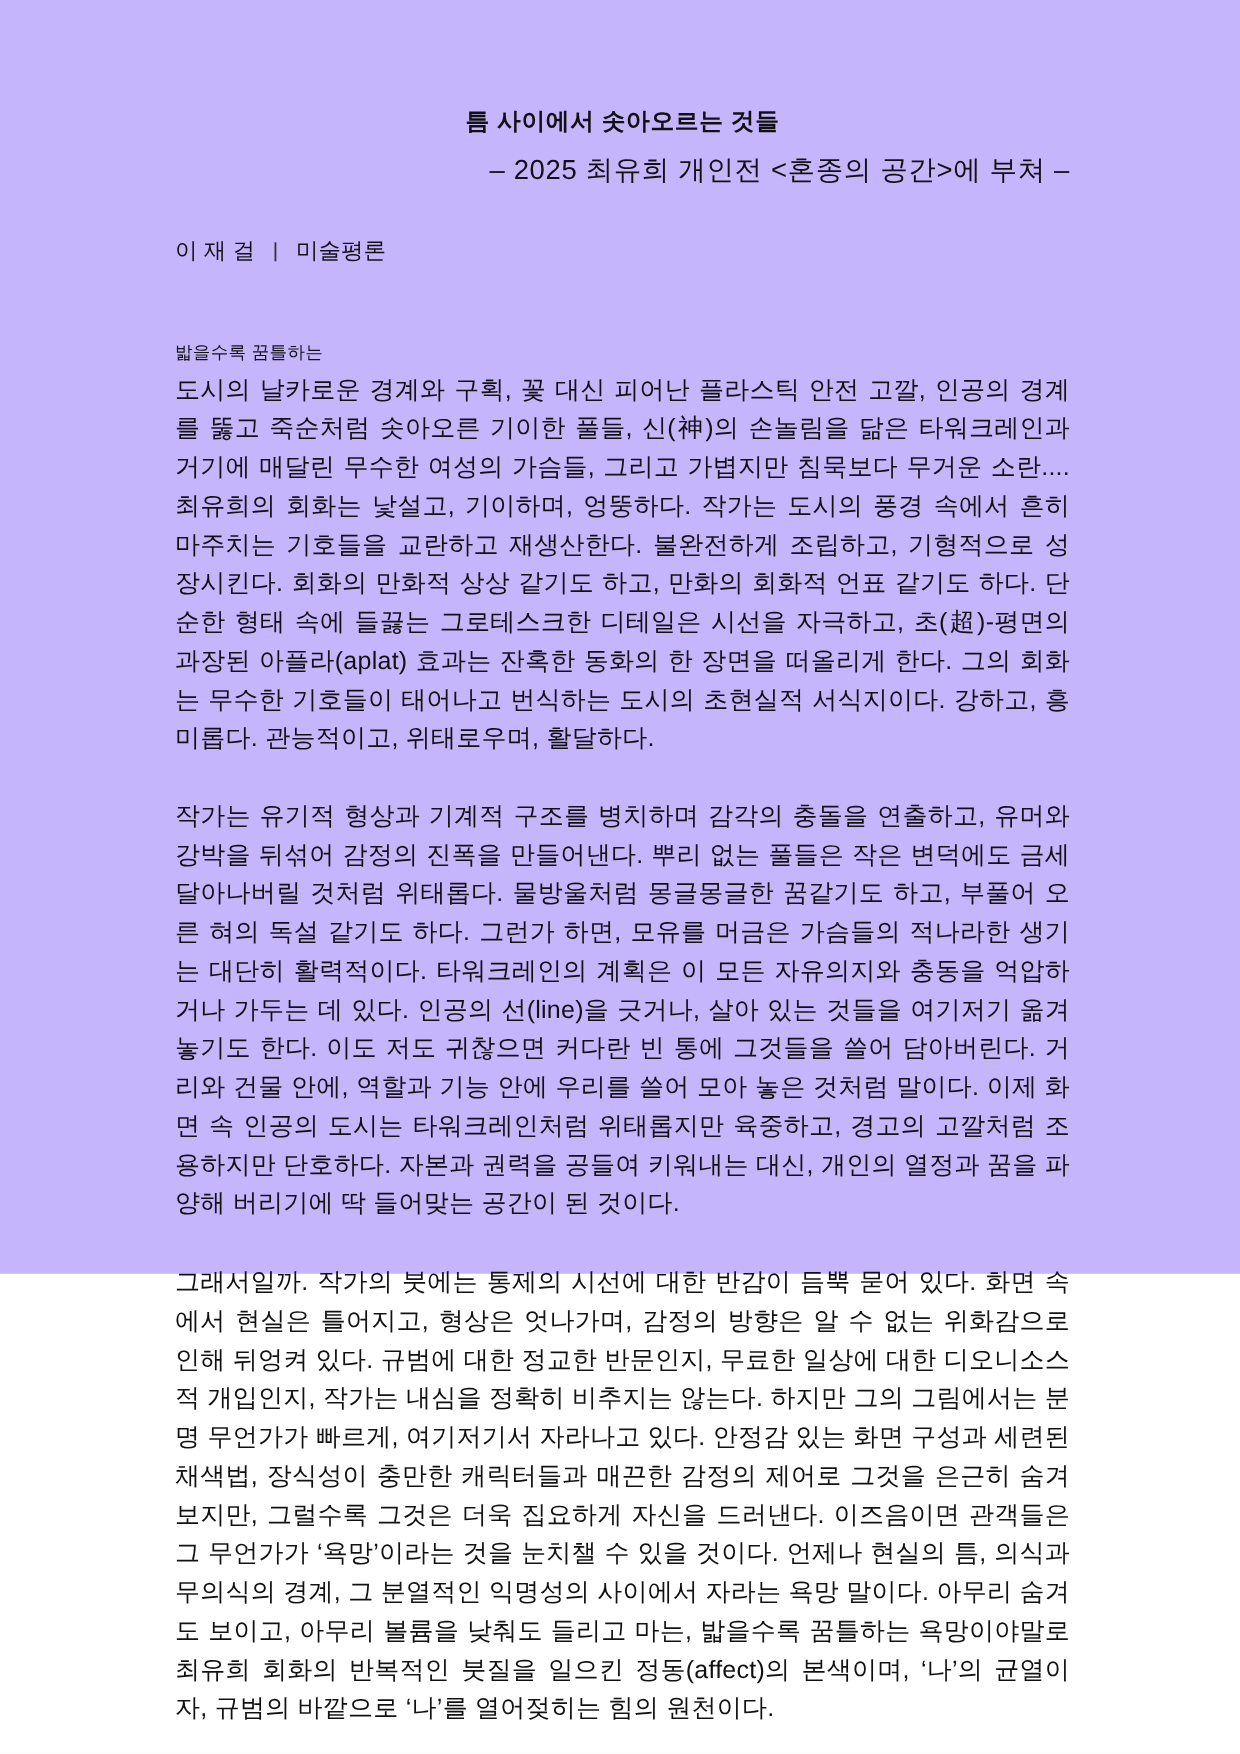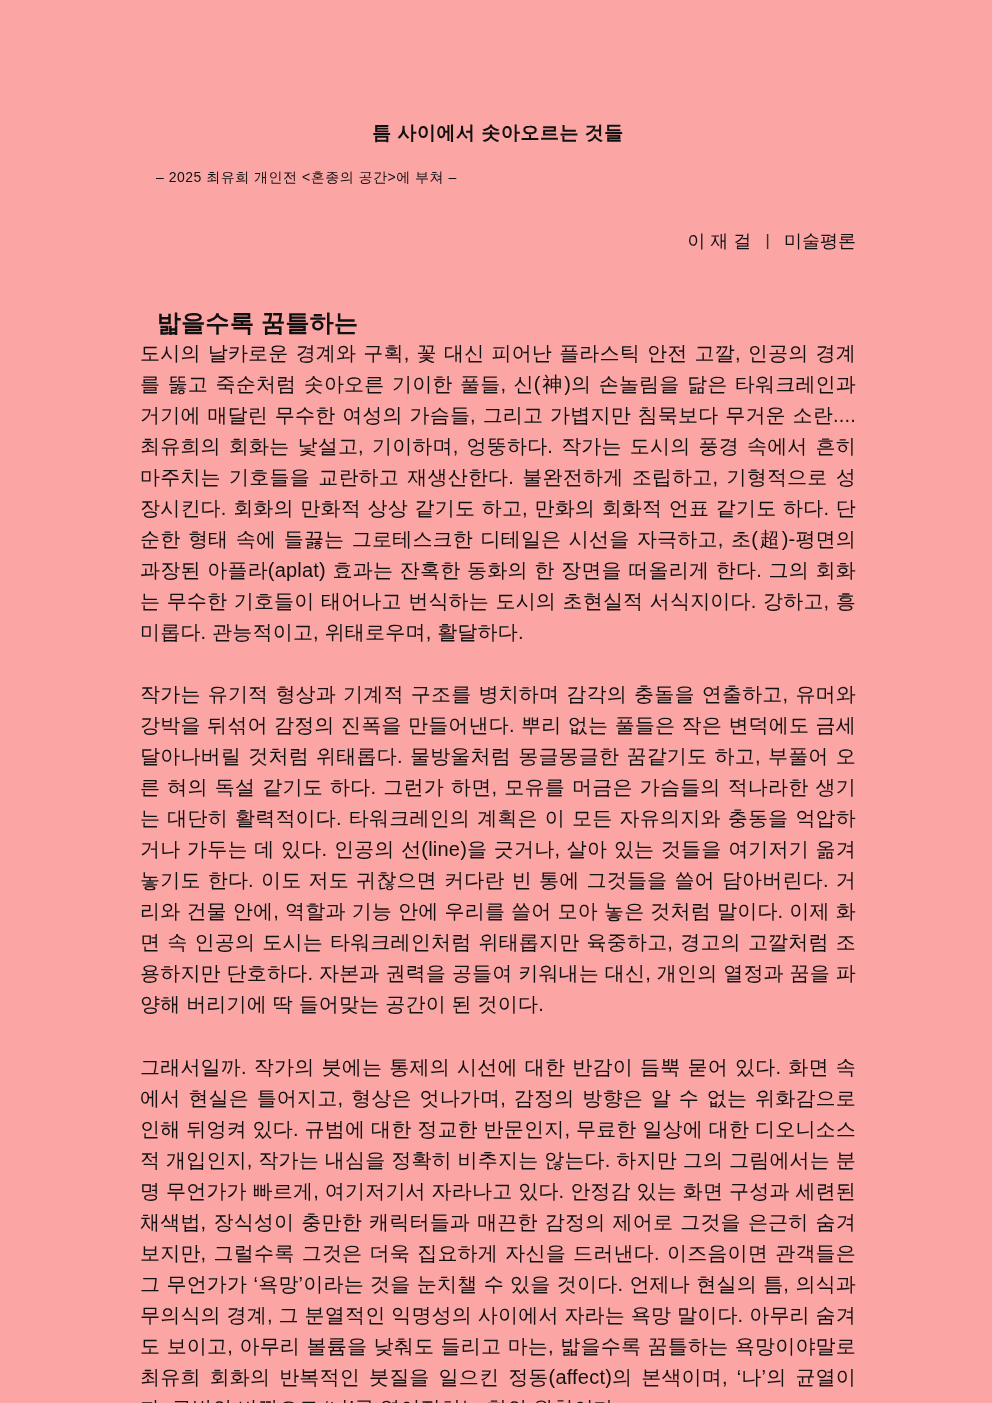--- a/index.html
+++ b/index.html
@@ -10,57 +10,57 @@
   }
   body {
     width: 992px;
     height: 1403px;
     overflow: hidden;
     font-family: "Liberation Sans", "DejaVu Sans", sans-serif;
   }
   .page {
     box-sizing: border-box;
     width: 992px;
-    height: 1403px;
-    padding: 119px 136px 60px 140px;
-    background: #fca5a5;
+    height: 1019px;
+    padding: 84px 136px 60px 140px;
+    background: #c4b5fd;
   }
   .doc-title {
     margin: 0 0 10px 0;
     font-size: 19px;
     font-weight: 700;
     text-align: center;
     line-height: 28px;
     letter-spacing: 0.5px;
   }
   .doc-subtitle {
-    margin: 16px;
-    font-size: 14px;
+    margin: 0;
+    font-size: 22px;
     font-weight: 400;
-    text-align: left;
+    text-align: right;
     line-height: 28px;
     letter-spacing: 0.5px;
   }
   .byline {
     margin-top: 36px;
-    text-align: right;
+    text-align: left;
     font-size: 18px;
     line-height: 28px;
     white-space: nowrap;
   }
   .byline .sep {
     display: inline-block;
     margin: 0 14px;
     color: #333333;
     transform: scaleY(0.9);
   }
   .section-heading {
-    margin: 52px 0 0 17px;
-    font-size: 24px;
-    font-weight: 700;
+    margin: 52px 0 0 0;
+    font-size: 14px;
+    font-weight: 400;
     line-height: 31px;
     letter-spacing: 0.3px;
   }
   .para {
     margin: 0 0 31px 0;
     font-size: 20px;
     line-height: 31px;
     text-align: justify;
     word-break: break-all;
     letter-spacing: 0.2px;

